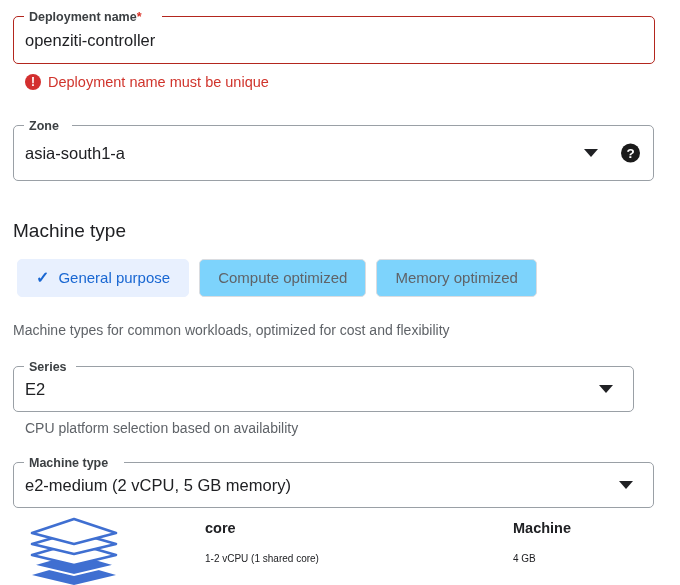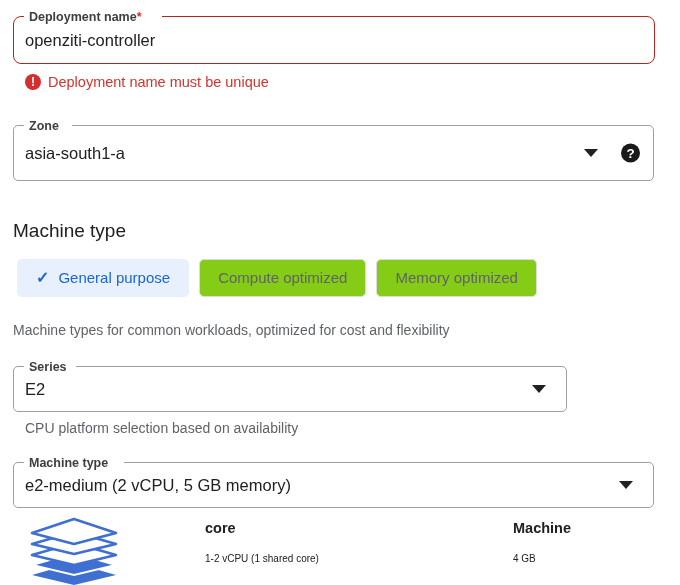--- a/index.html
+++ b/index.html
@@ -126,21 +126,21 @@
     white-space: nowrap;
   }
 
   
   .tabs { position: absolute; display: flex; gap: 10px; }
   .tab {
     box-sizing: border-box;
     height: 38px;
     border: 1px solid #dadce0;
     border-radius: 5px;
-    background: #84cc16;
+    background: #7dd3fc;
     color: #5f6368;
     font-size: 15px;
     line-height: 36px;
     padding: 0 18px;
     white-space: nowrap;
     cursor: pointer;
     display: flex;
     align-items: center;
     justify-content: center;
     gap: 9px;
@@ -184,21 +184,21 @@
     white-space: nowrap;
   }
 
   .stack-icon { position: absolute; }
 </style>
 </head>
 <body>
 
 <div class="page">
 
-  <div class="field error" style="left:13px; top:16px; width:642px; height:48px;border-radius:8px;">
+  <div class="field error" style="left:13px; top:16px; width:642px; height:48px;">
     <div class="notch" style="left:10px; width:138px;"></div>
     <div class="field-label" style="left:11px;"><span>Deployment name</span><span class="req-star">*</span></div>
     <div class="field-value">openziti-controller</div>
   </div>
 
   <div class="error-row" style="left:25px; top:73px;">
     <span class="error-icon">!</span>
     <span class="error-text">Deployment name must be unique</span>
   </div>
 
@@ -220,21 +220,21 @@
     <div class="tab">
       <span>Compute optimized</span>
     </div>
     <div class="tab">
       <span>Memory optimized</span>
     </div>
   </div>
 
   <div class="helper" style="left:13px; top:321px;">Machine types for common workloads, optimized for cost and flexibility</div>
 
-  <div class="field" style="left:13px; top:366px; width:554px; height:46px;">
+  <div class="field" style="left:13px; top:366px; width:621px; height:46px;">
     <div class="notch" style="left:10px; width:52px;"></div>
     <div class="field-label" style="left:11px;">Series</div>
     <div class="field-value">E2</div>
     <span class="caret" style="right:20px;"></span>
   </div>
 
   <div class="helper" style="left:25px; top:419px;">CPU platform selection based on availability</div>
 
   <div class="field" style="left:13px; top:462px; width:641px; height:46px;">
     <div class="notch" style="left:10px; width:100px;"></div>

